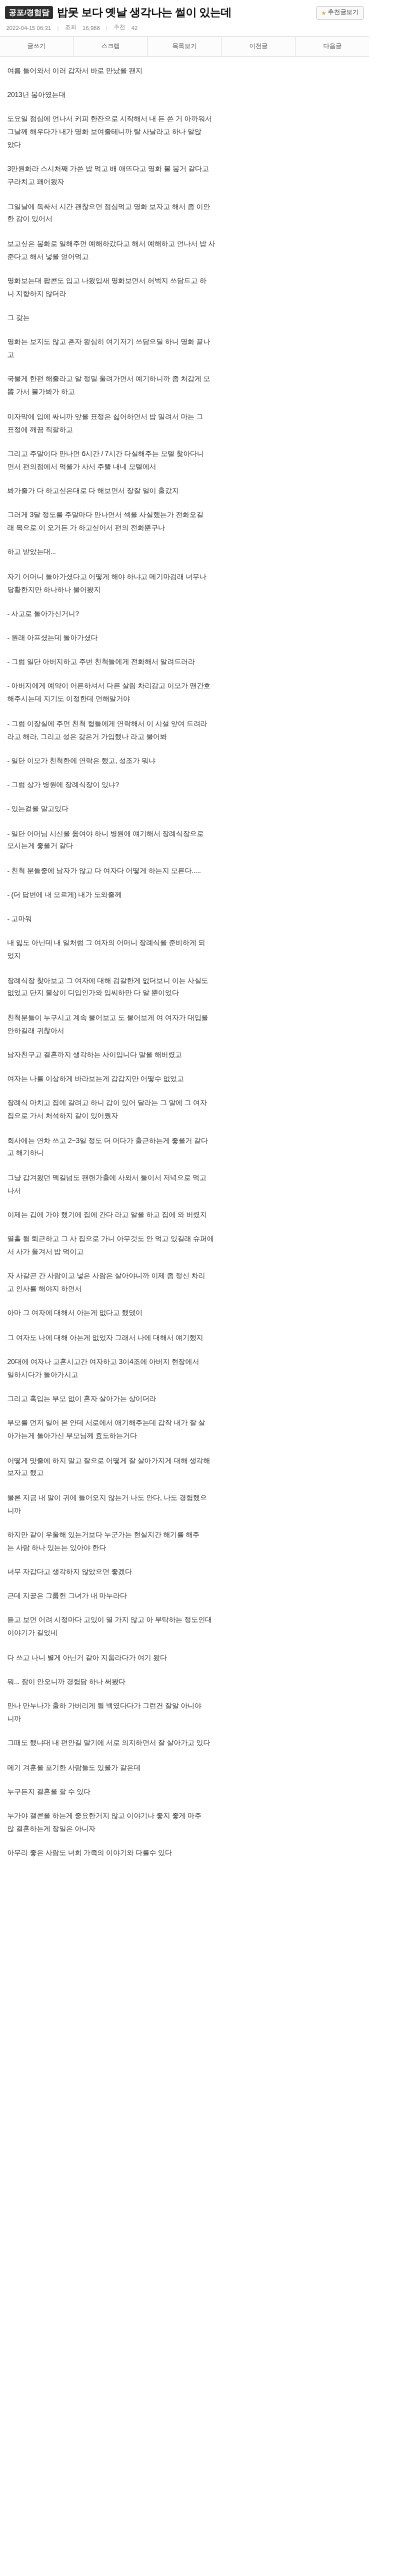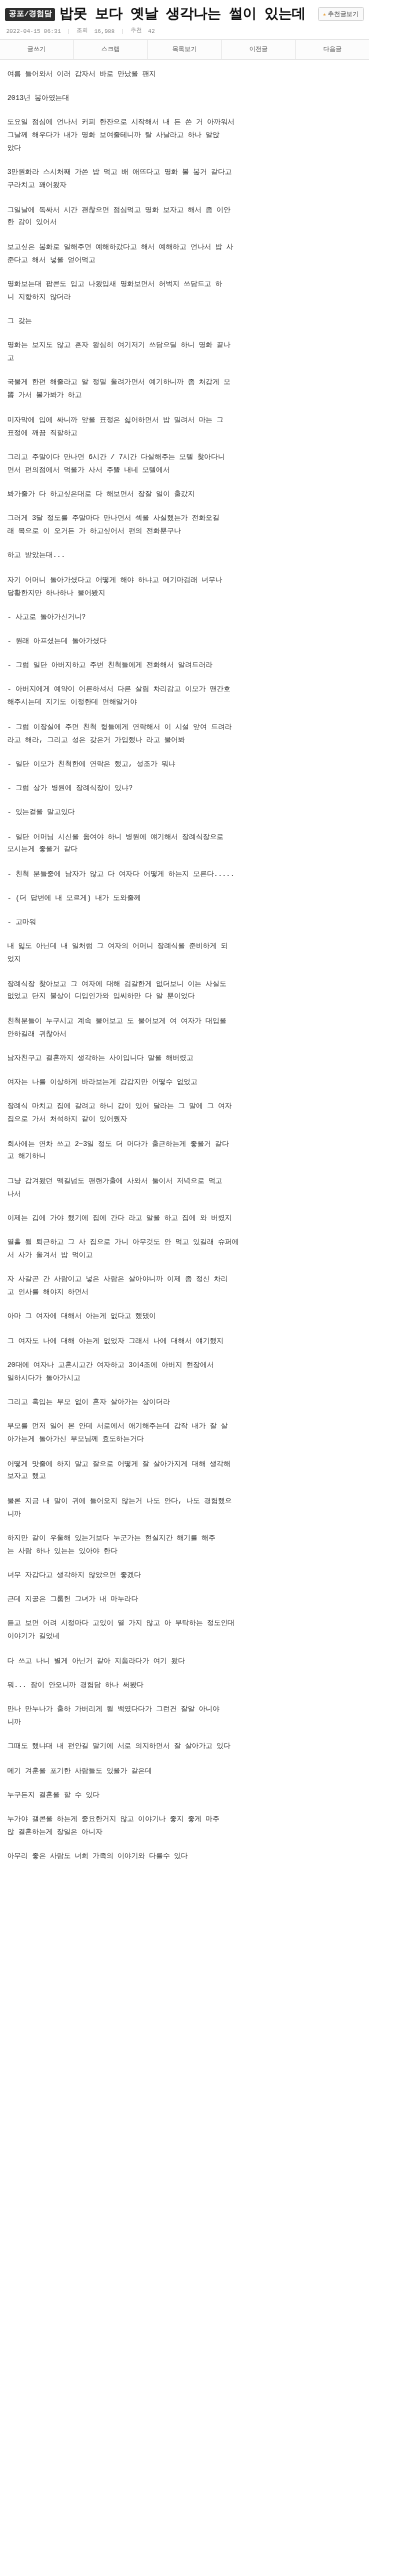--- a/index.html
+++ b/index.html
@@ -10,42 +10,41 @@
   }
   body {
     font-family: "Liberation Sans", "DejaVu Sans", sans-serif;
     color: #222222;
     width: 412px;
   }
   .page {
     width: 369px;
     box-sizing: border-box;
     background: #ffffff;
-    font-family: Liberation Mono, monospace;
   }
 
   
   .head-bar {
     display: flex;
     align-items: center;
     padding: 5.2px 5.2px 3.1px 5.2px;
     gap: 4.1px;
   }
   .tag {
     display: inline-block;
     background: #2e2e2e;
     color: #ffffff;
     font-size: 7.7px;
     font-weight: bold;
     padding: 1.5px 3.6px;
     border-radius: 1.5px;
     white-space: nowrap;
   }
   .head-title {
-    font-size: 14px;
+    font-size: 11px;
     font-weight: bold;
     color: #111111;
     letter-spacing: -0.3px;
   }
   .head-right {
     margin-left: auto;
     display: flex;
     align-items: center;
     gap: 3.1px;
   }

